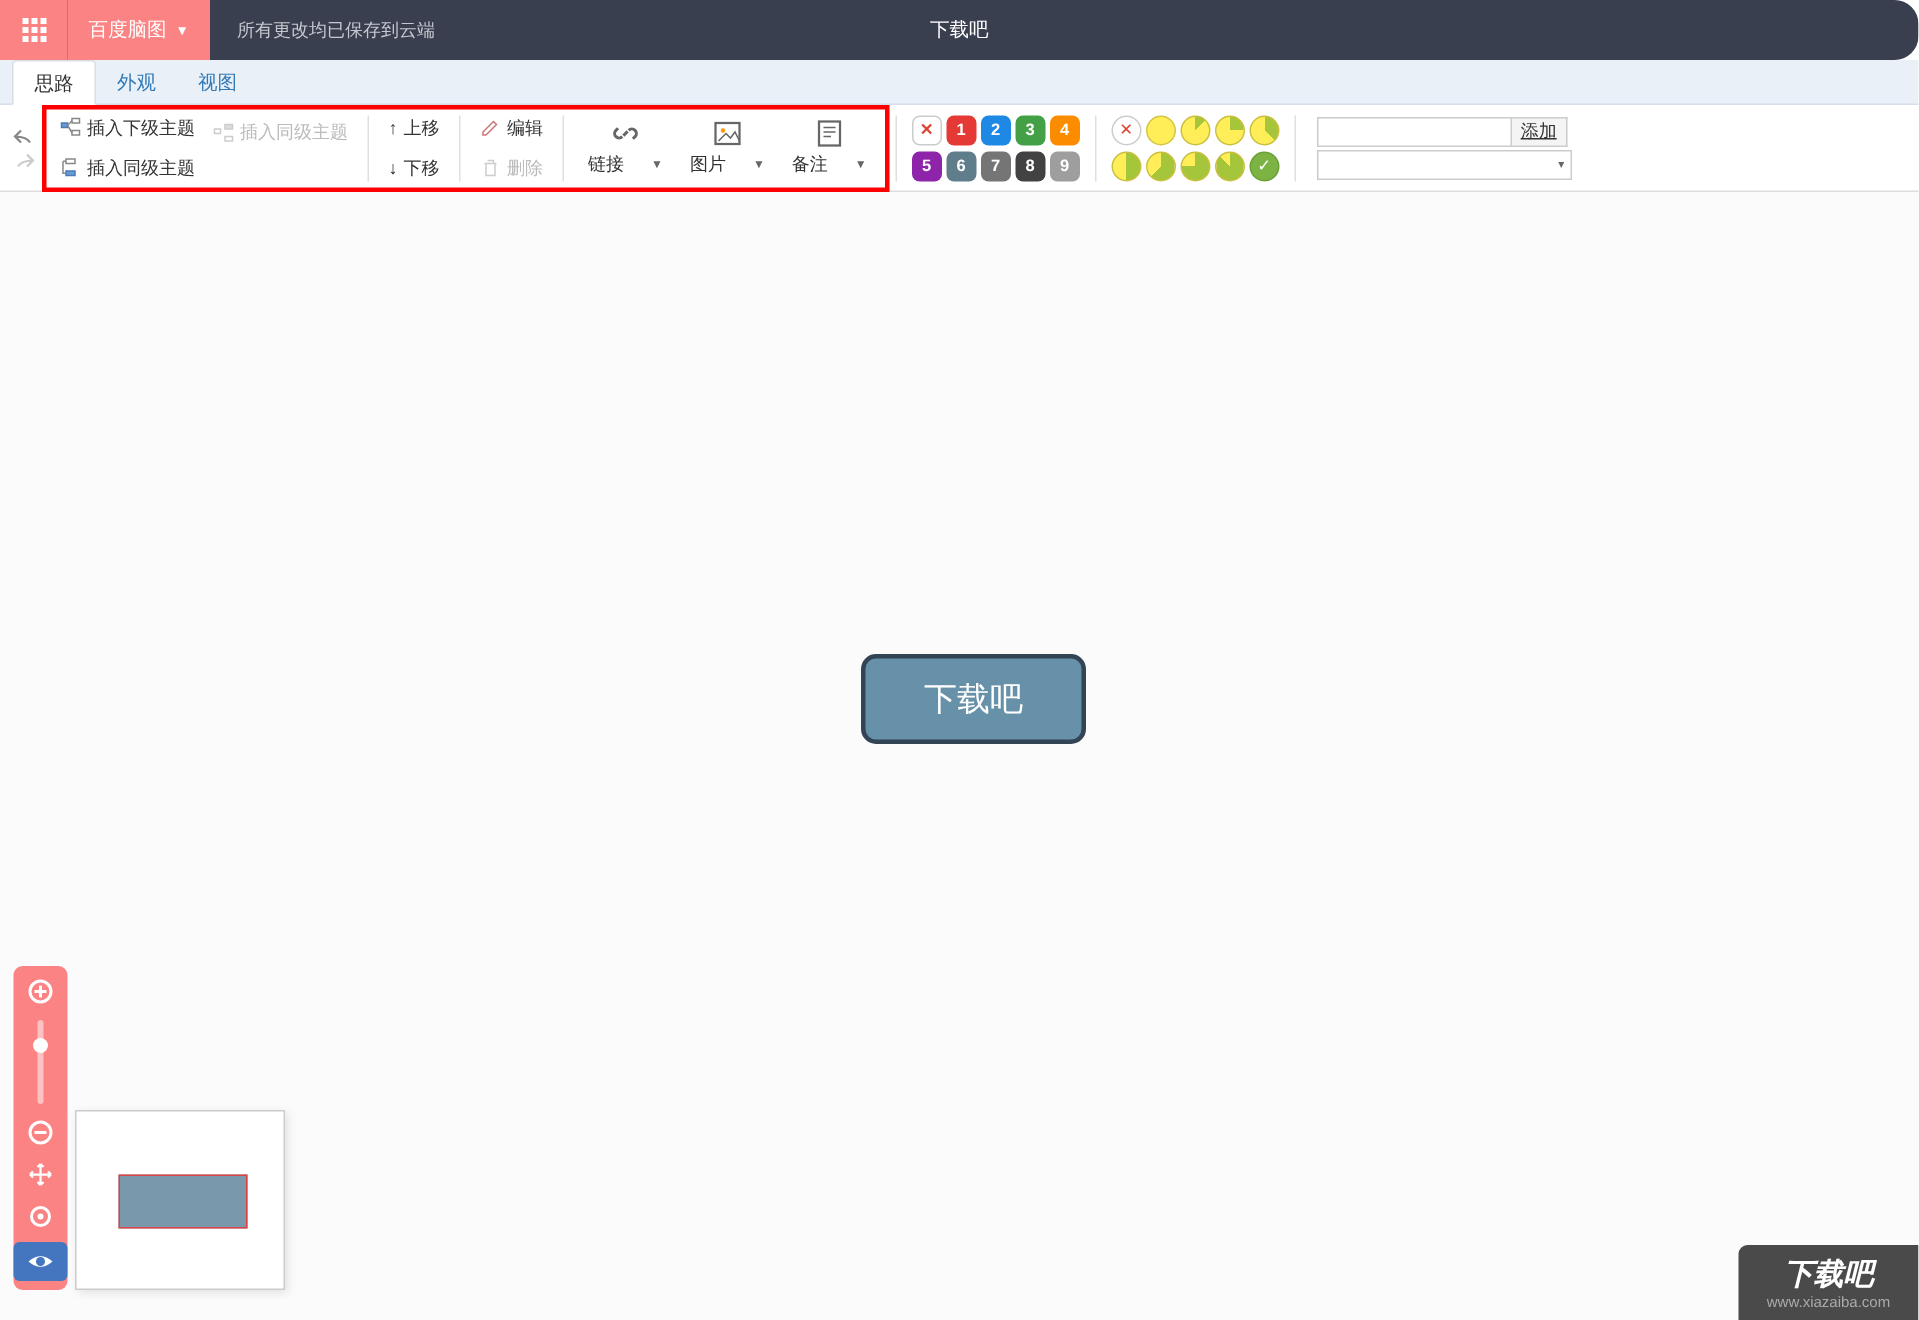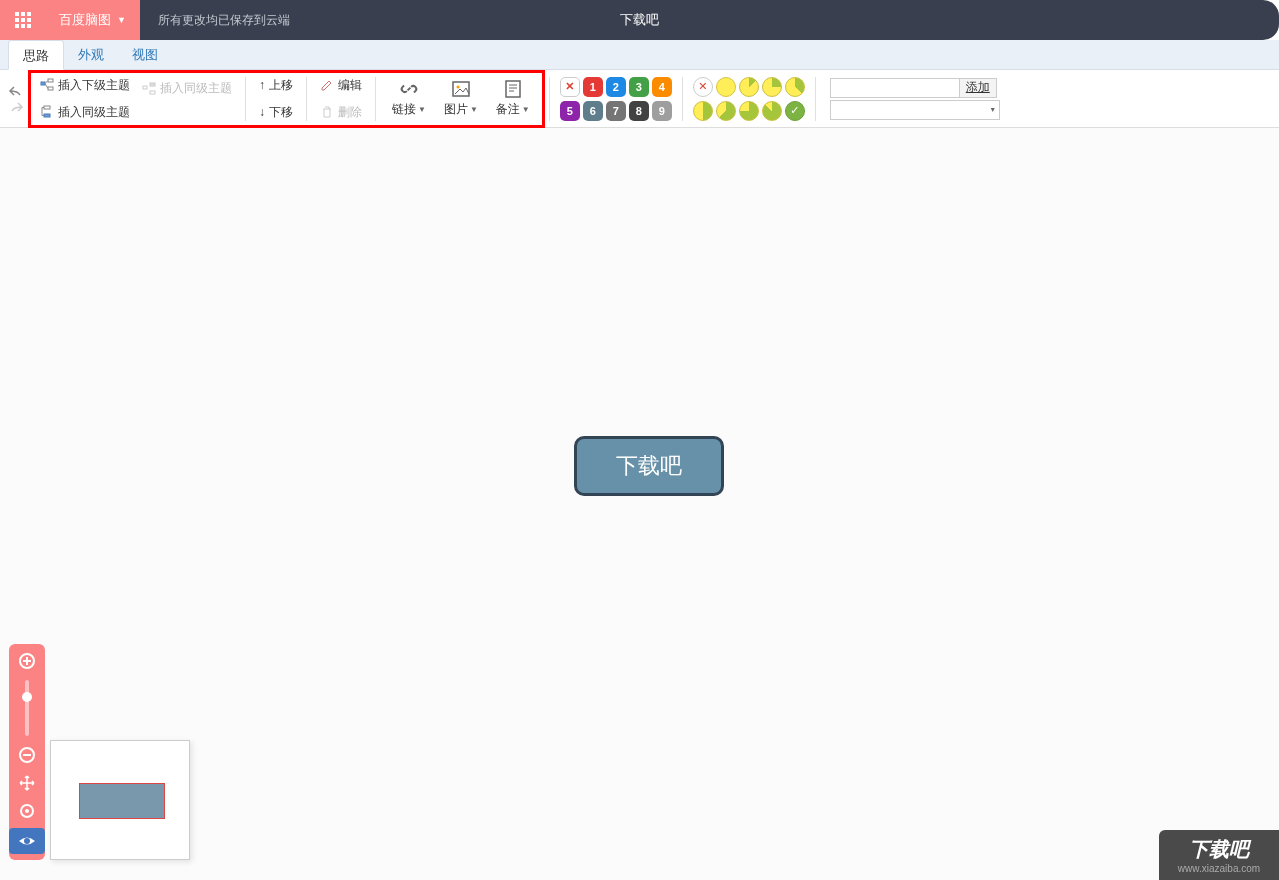--- a/index.html
+++ b/index.html
@@ -24,21 +24,21 @@
 .toolbar { height: 58px; background: #fff; border-bottom: 1px solid #ddd; display: flex; align-items: center; padding: 0 4px; font-size: 12px; color: #333; position: relative; }
 .undo-redo { display: flex; flex-direction: column; padding: 0 4px; gap: 4px; }
 .undo-redo svg { width: 16px; height: 12px; cursor: pointer; }
 .highlight-box { border: 3px solid #ff0000; padding: 4px 6px; display: flex; align-items: center; height: 58px; gap: 6px; }
 .tb-col { display: flex; flex-direction: column; gap: 6px; }
 .tb-btn { display: flex; align-items: center; gap: 4px; cursor: pointer; padding: 2px 3px; white-space: nowrap; }
 .tb-btn.disabled { color: #bbb; }
 .vsep { width: 1px; height: 44px; background: #e0e0e0; margin: 0 4px; }
 .big-btn { display: flex; flex-direction: column; align-items: center; justify-content: center; gap: 2px; cursor: pointer; padding: 0 6px; }
 .big-btn svg { width: 20px; height: 20px; }
-.big-btn .lbl { display: flex; align-items: center; gap: 2px; }
+.big-btn .lbl { display: flex; align-items: center; gap: 18px; }
 .caret-sm { font-size: 8px; color: #666; }
 
 .icon16 { width: 14px; height: 14px; flex: 0 0 14px; }
 
 .priority-group, .progress-group { display: flex; align-items: center; gap: 4px; padding: 0 6px; }
 .badge-col { display: flex; flex-direction: column; gap: 4px; }
 .badge-row { display: flex; gap: 3px; }
 .badge { width: 20px; height: 20px; border-radius: 5px; display: flex; align-items: center; justify-content: center; color: #fff; font-size: 11px; font-weight: bold; cursor: pointer; }
 .badge.x { background: #fff; border: 1px solid #ccc; color: #d43; position: relative; }
 .badge.x::after { content: "✕"; color: #d43; font-size: 11px; }

